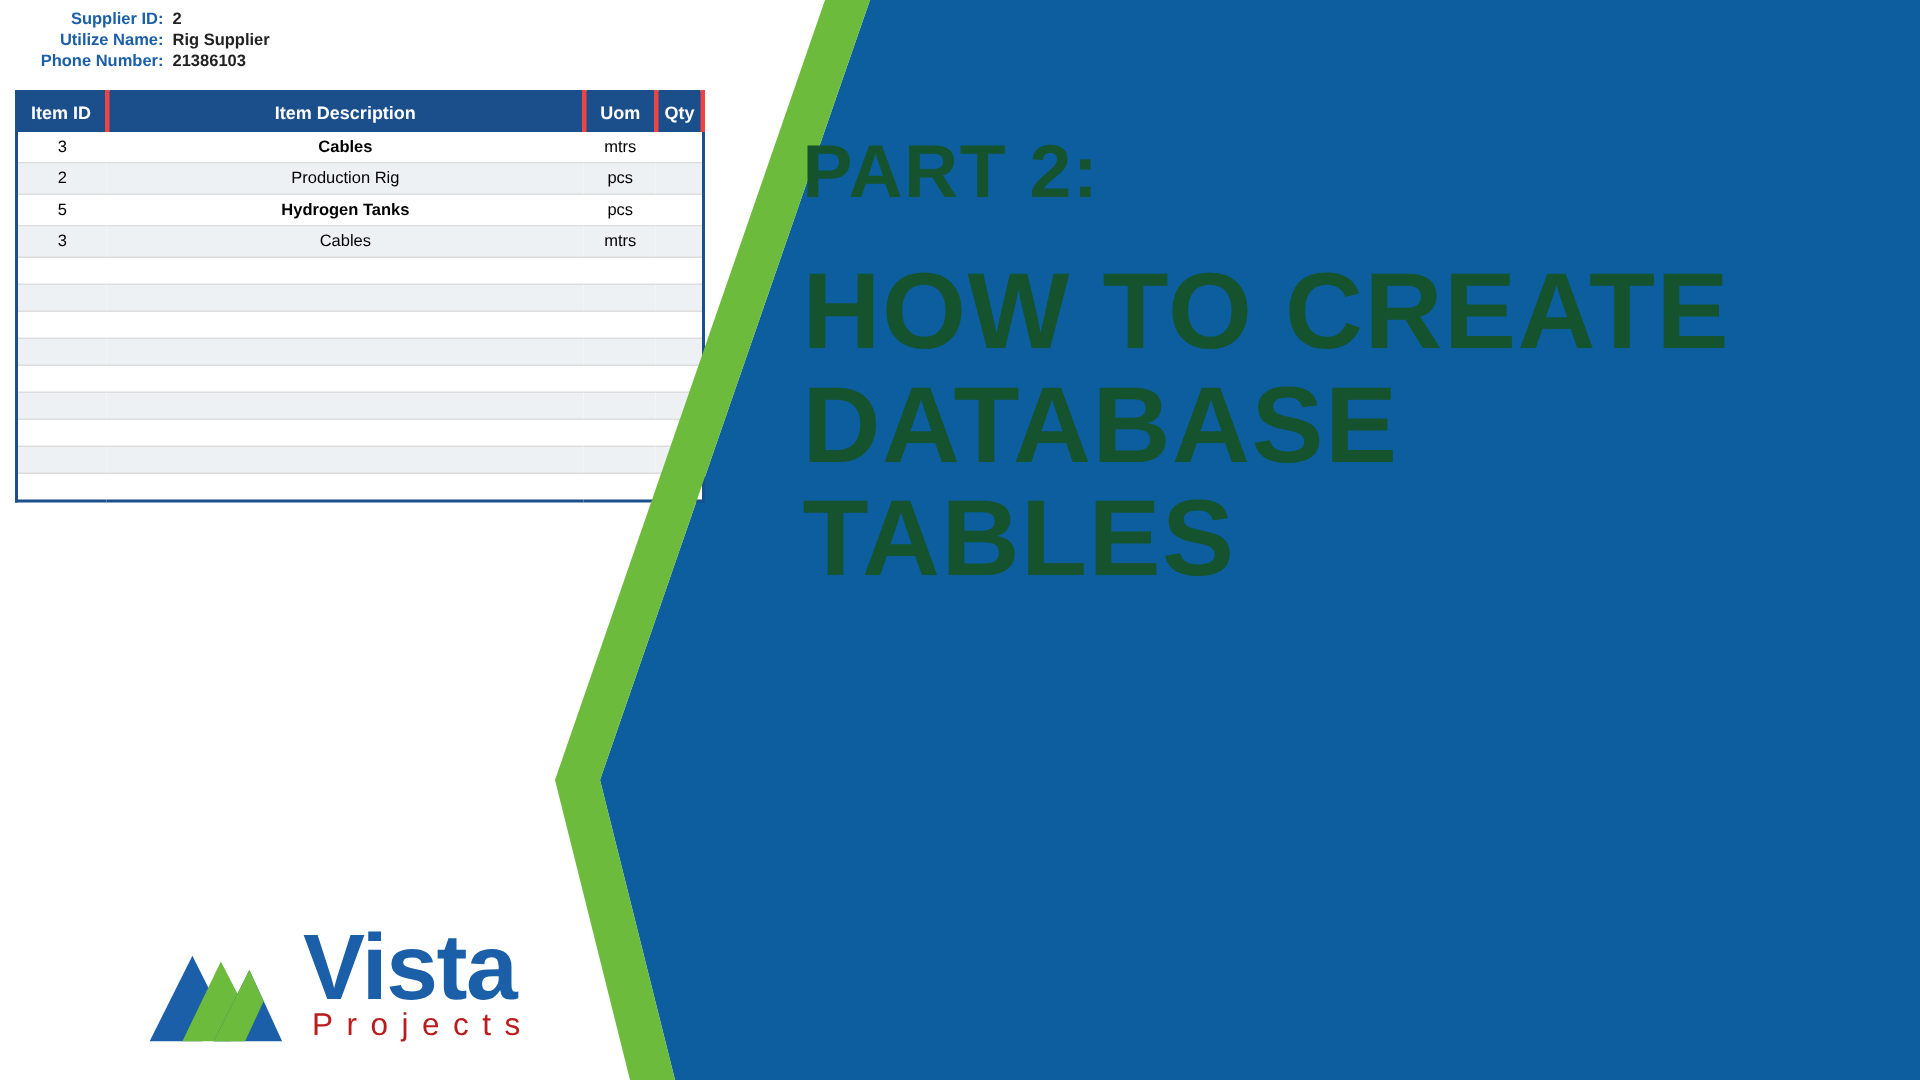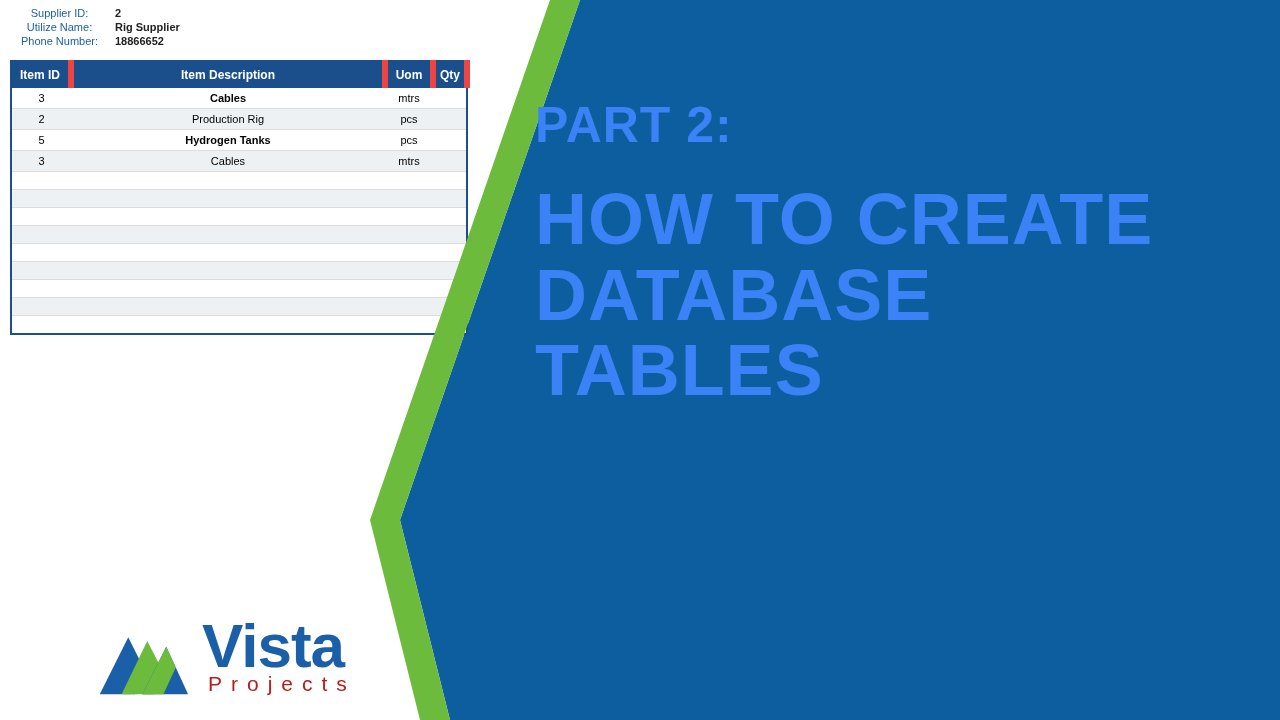--- a/index.html
+++ b/index.html
@@ -4,33 +4,33 @@
 <style>
 *{margin:0;padding:0;box-sizing:border-box}
 body{width:1280px;height:720px;overflow:hidden;position:relative;font-family:Arial,Helvetica,sans-serif;background:#fff}
 
 
 .blue-panel{position:absolute;top:0;right:0;width:880px;height:720px;background:#0d5e9e;clip-path:polygon(180px 0,100% 0,100% 100%,50px 100%,0 520px)}
 
 .green-edge{position:absolute;top:0;right:0;width:910px;height:720px;background:#6cbb3c;clip-path:polygon(180px 0,210px 0,30px 520px,80px 100%,50px 100%,0 520px);z-index:1}
 
 
-.content{position:absolute;top:96px;left:535px;width:700px;color:#3b82f6;z-index:5}
+.content{position:absolute;top:85px;left:535px;width:700px;color:#14532d;z-index:5}
 .part{font-size:50px;font-weight:900;letter-spacing:1px;margin-bottom:28px;font-family:Arial Black,Arial,sans-serif}
 .title{font-size:72px;font-weight:900;line-height:1.05;letter-spacing:1px;margin-bottom:28px;font-family:Arial Black,Arial,sans-serif}
 .desc{font-size:17px;line-height:1.5;max-width:670px;font-weight:400}
 
 
 .sheet{position:absolute;top:0;left:10px;width:460px;z-index:0}
 .info{padding:6px 0 12px 0;font-size:11px}
 .info-row{display:flex;padding:1px 0}
-.info-label{width:105px;text-align:center;color:#1b5fa8;font-weight:400;padding-right:6px}
+.info-label{width:105px;text-align:right;color:#1b5fa8;font-weight:700;padding-right:6px}
 .info-val{font-weight:700;color:#222}
 .tbl{width:100%;border-collapse:collapse;font-size:11px;border:2px solid #1b4f8b}
-.tbl th{background:#1b4f8b;color:#fff;font-weight:700;padding:6px 4px;border-right:6px solid #ef4444;font-size:12px}
+.tbl th{background:#1b4f8b;color:#fff;font-weight:700;padding:6px 4px;border-right:3px solid #ef4444;font-size:12px}
 .tbl td{padding:4px 6px;text-align:center;border-bottom:1px solid #ddd;background:#fff}
 .tbl tr:nth-child(even) td{background:#eef1f4}
 .tbl td.bold{font-weight:700}
 .tbl-empty td{height:18px}
 
 
 .logo{position:absolute;bottom:22px;left:95px;display:flex;align-items:flex-start;gap:12px;z-index:3}
 .logo-mark{width:95px;height:78px;position:relative}
 .logo-text{display:flex;flex-direction:column;line-height:0.85}
 .logo-vista{font-size:62px;font-weight:700;color:#1b5fa8;letter-spacing:-1px}
@@ -47,21 +47,21 @@
     <div class="info-row">
         <div class="info-label">Supplier ID:</div>
         <div class="info-val">2</div>
       </div>
     <div class="info-row">
         <div class="info-label">Utilize Name:</div>
         <div class="info-val">Rig Supplier</div>
       </div>
     <div class="info-row">
         <div class="info-label">Phone Number:</div>
-        <div class="info-val">18866652</div>
+        <div class="info-val">21386103</div>
       </div>
   </div>
   <table class="tbl">
     <thead>
         <tr>
       <th style="width:60px">Item ID</th>
       <th>Item Description</th>
       <th style="width:48px">Uom</th>
       <th style="width:20px">Qty</th>
     </tr>

